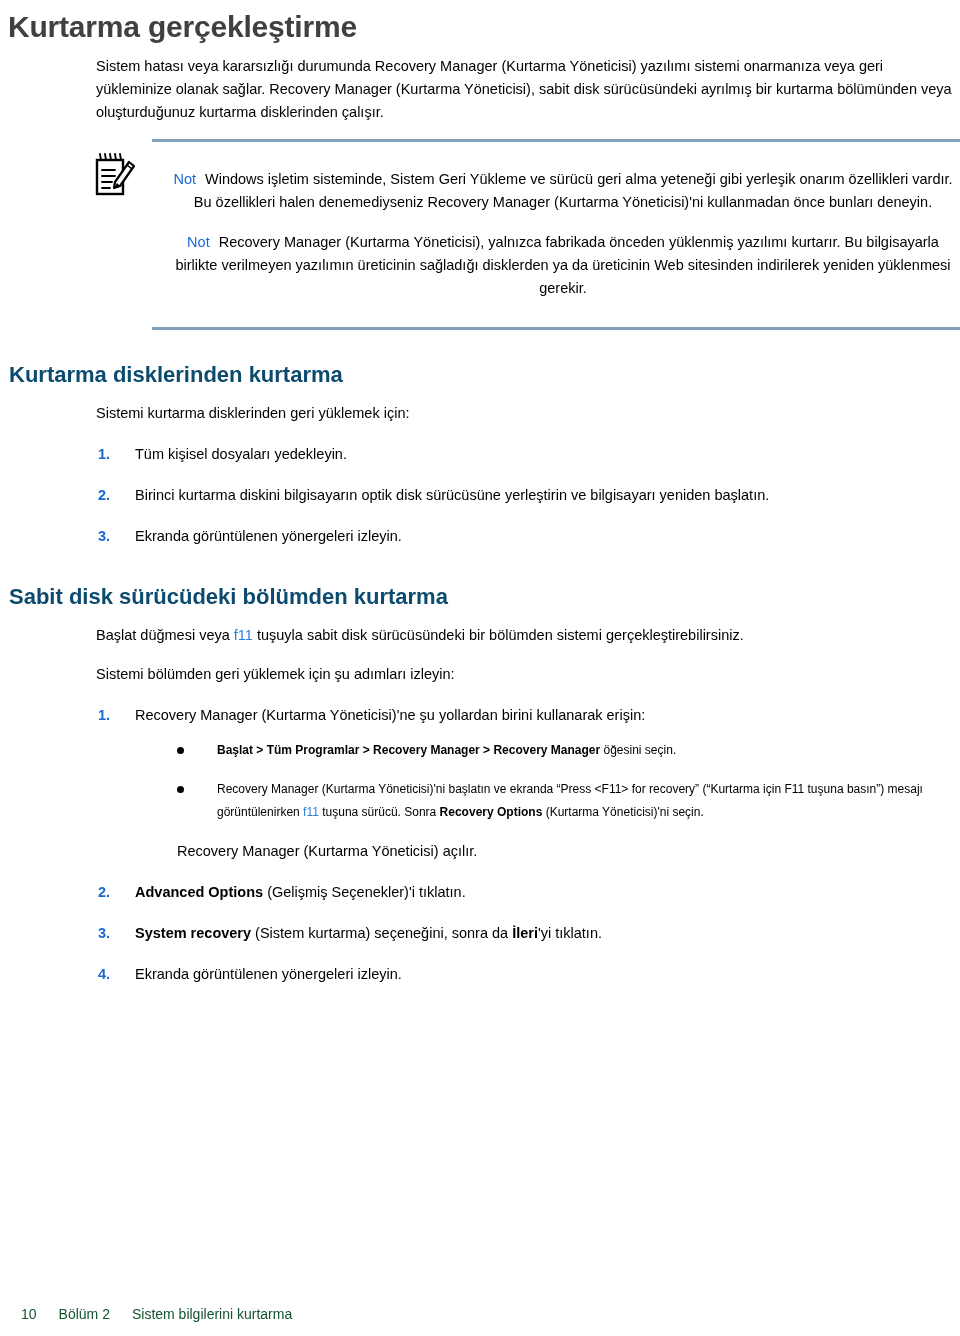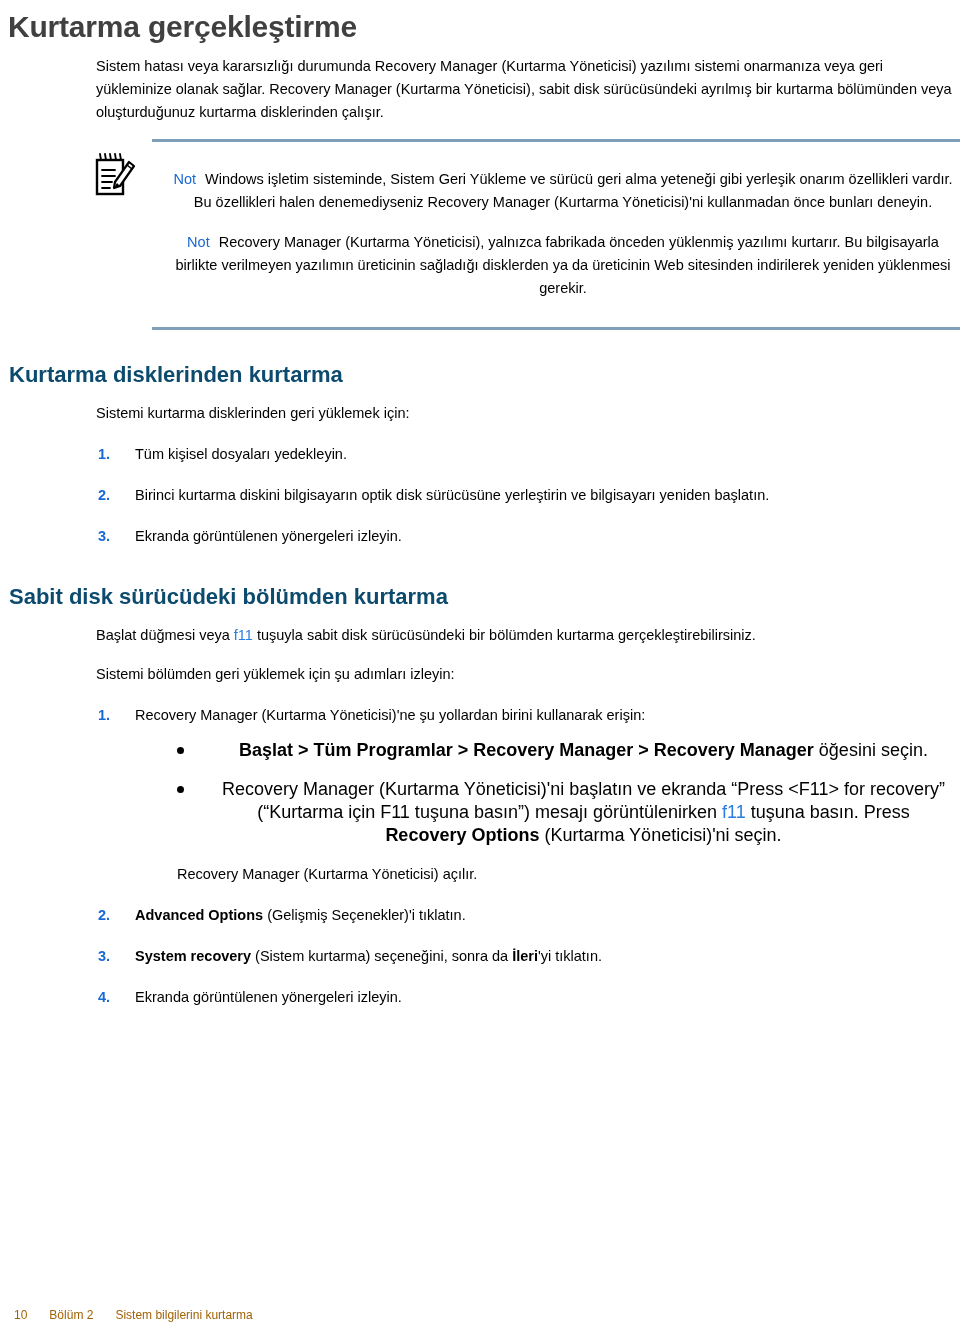--- a/index.html
+++ b/index.html
@@ -117,25 +117,24 @@
 
   ul.bullets {
     list-style: none;
     margin: 12px 0 0 0;
     padding: 0;
   }
   ul.bullets > li {
     position: relative;
     margin-left: 42px;
     padding-left: 40px;
-    font-size: 18px;
+    font-size: 12px;
     line-height: 23px;
     margin-top: 16px;
     padding-right: 4px;
-    text-align: center;
   }
   ul.bullets > li:first-child { margin-top: 4px; }
   ul.bullets > li .dot {
     position: absolute;
     left: 0;
     top: 8px;
     width: 7px;
     height: 7px;
     border-radius: 50%;
     background: #000;
@@ -152,24 +151,24 @@
   .kbd-blue { color: #2a7cdf; }
 
   
   .gap-h2-before { margin-top: 30px; }
   .gap-after-h2 { margin-top: 12px; }
   .gap-sec { margin-top: 34px; }
 
   
   .footer {
     position: absolute;
-    left: 14px;
+    left: 21px;
     bottom: 14px;
-    font-size: 12px;
-    color: #a16207;
+    font-size: 14px;
+    color: #14532d;
     white-space: nowrap;
   }
   .footer .f-page { margin-right: 22px; }
   .footer .f-chapter { margin-right: 22px; }
 </style>
 </head>
 <body>
 
 <div class="page">
 
@@ -216,37 +215,37 @@
       <span>Birinci kurtarma diskini bilgisayarın optik disk sürücüsüne yerleştirin ve bilgisayarı yeniden başlatın.</span>
     </li>
     <li>
       <span class="num">3.</span>
       <span>Ekranda görüntülenen yönergeleri izleyin.</span>
     </li>
   </ol>
 
   <h2 class="h2 gap-sec">Sabit disk sürücüdeki bölümden kurtarma</h2>
 
-  <p class="body-block gap-after-h2"><span>Başlat düğmesi veya </span><span class="kbd-blue">f11</span><span> tuşuyla sabit disk sürücüsündeki bir bölümden kurtarma gerçekleştirebilirsiniz.</span></p>
+  <p class="body-block gap-after-h2"><span>Başlat düğmesi veya </span><span class="kbd-blue">f11</span><span> tuşuyla sabit disk sürücüsündeki bir bölümden sistemi gerçekleştirebilirsiniz.</span></p>
 
   <p class="body-block sec-para" style="margin-top:16px">Sistemi bölümden geri yüklemek için şu adımları izleyin:</p>
 
   <ol class="steps">
     <li>
       <span class="num">1.</span>
       <span>Recovery Manager (Kurtarma Yöneticisi)'ne şu yollardan birini kullanarak erişin:</span>
 
       <ul class="bullets">
         <li>
           <span class="dot"></span>
           <b>Başlat &gt; Tüm Programlar &gt; Recovery Manager &gt; Recovery Manager</b><span> öğesini seçin.</span>
         </li>
         <li>
           <span class="dot"></span>
-          <span>Recovery Manager (Kurtarma Yöneticisi)'ni başlatın ve ekranda “Press &lt;F11&gt; for recovery” (“Kurtarma için F11 tuşuna basın”) mesajı görüntülenirken </span><span class="kbd-blue">f11</span><span> tuşuna basın. Press </span><b>Recovery Options</b><span> (Kurtarma Yöneticisi)'ni seçin.</span>
+          <span>Recovery Manager (Kurtarma Yöneticisi)'ni başlatın ve ekranda “Press &lt;F11&gt; for recovery” (“Kurtarma için F11 tuşuna basın”) mesajı görüntülenirken </span><span class="kbd-blue">f11</span><span> tuşuna sürücü. Sonra </span><b>Recovery Options</b><span> (Kurtarma Yöneticisi)'ni seçin.</span>
         </li>
       </ul>
 
       <p class="sub-para">Recovery Manager (Kurtarma Yöneticisi) açılır.</p>
     </li>
 
     <li>
       <span class="num">2.</span>
       <b>Advanced Options</b><span> (Gelişmiş Seçenekler)'i tıklatın.</span>
     </li>

